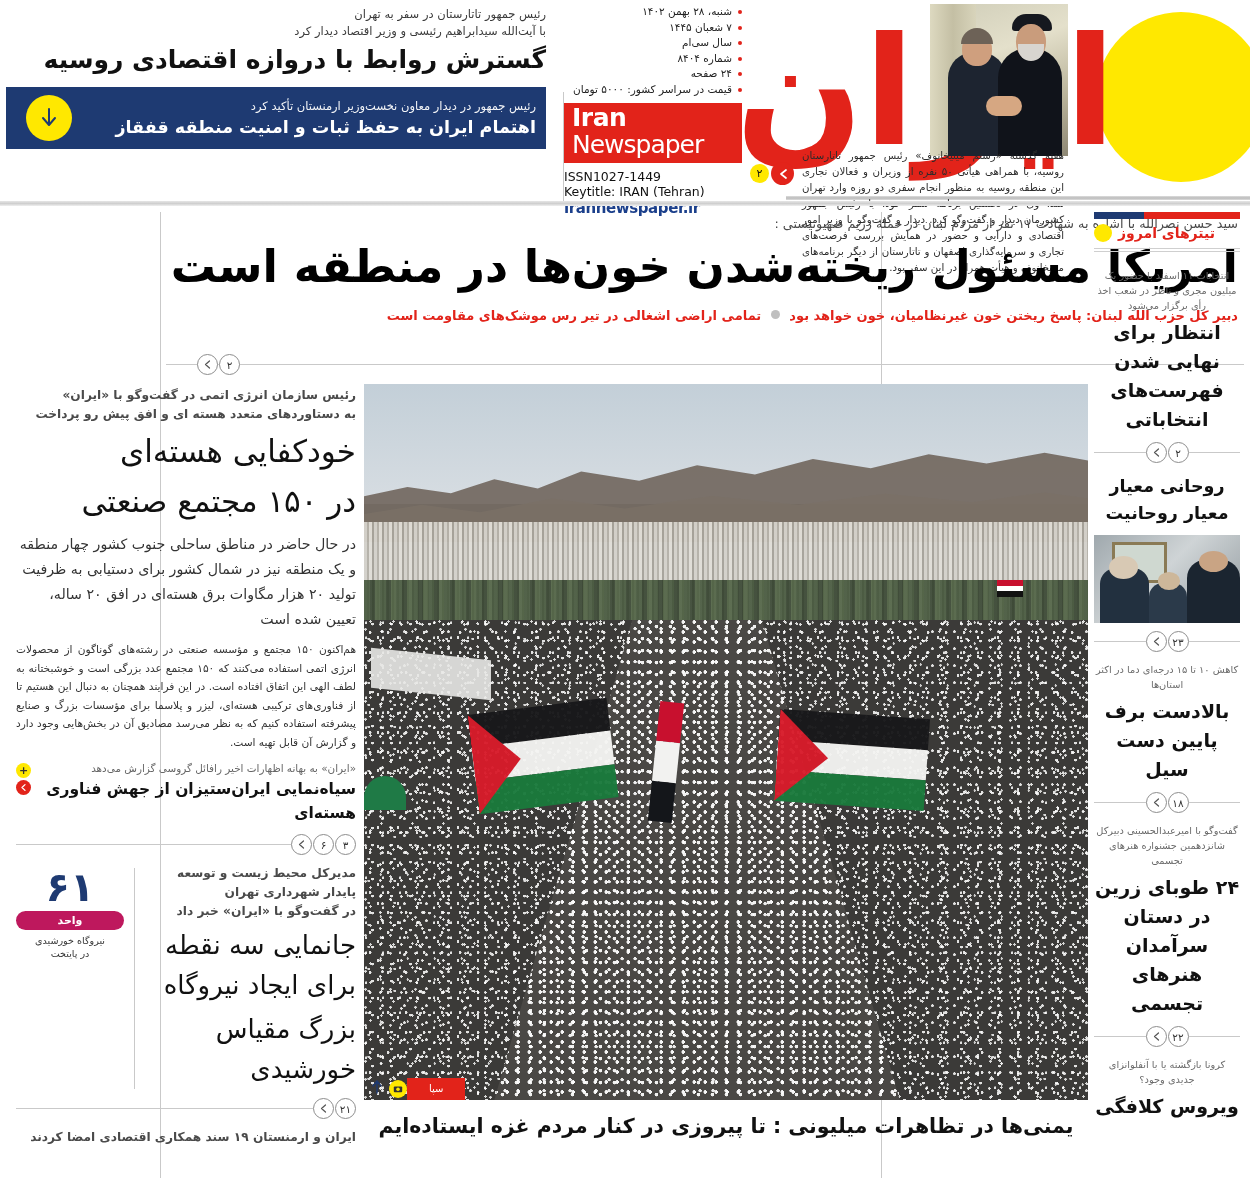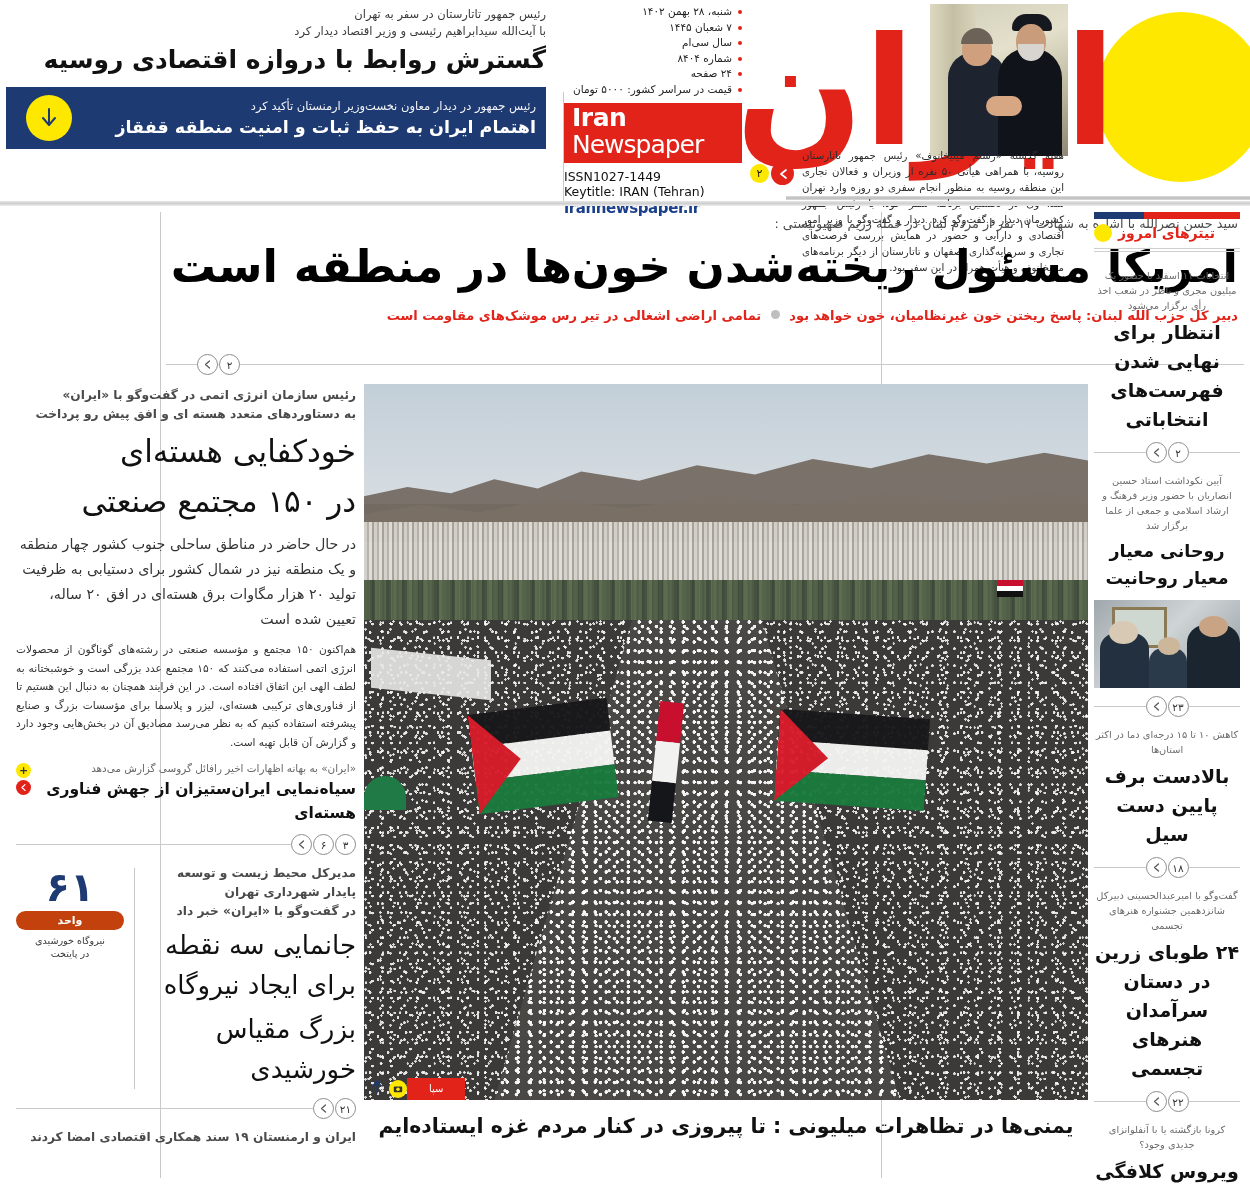--- a/index.html
+++ b/index.html
@@ -132,21 +132,21 @@
   .ti.y { background:#FFE800; color:#333;}
   .ti.r { background:#E2231A;}
   .tease-txt { flex:1; text-align:right;}
   .tease-k { font-size:10.4px; color:#666; line-height:15px;}
   .tease-t { font-size:15.5px; font-weight:bold; color:#111; line-height:24px; margin-top:1px;}
 
   
   .unit-row { display:flex; flex-direction:row-reverse; align-items:flex-start; gap:10px; direction:rtl; margin-top:4px;}
   .unit-box { flex:0 0 108px; text-align:center; padding-top:2px;}
   .unit-num { font-size:40px; font-weight:bold; color:#1e3a72; line-height:42px; }
-  .unit-pill { background:#c2410c; color:#fff; border-radius:14px; font-size:11px; padding:3px 0; margin-top:3px; font-weight:bold;}
+  .unit-pill { background:#be185d; color:#fff; border-radius:14px; font-size:11px; padding:3px 0; margin-top:3px; font-weight:bold;}
   .unit-cap { font-size:9.6px; color:#333; line-height:13px; margin-top:4px;}
   .unit-divider { flex:0 0 1px; align-self:stretch; background:#c9c9c9; margin-top:4px;}
   .unit-text { flex:1; text-align:right;}
 
   
   .big-photo { position:relative; width:100%; height:716px; margin-top:172px; overflow:hidden; background:#9aa0a6; }
   .sky { position:absolute; left:0; top:0; width:100%; height:120px; background:linear-gradient(#c3cfd8,#d7dde2); }
   .mtn { position:absolute; }
   .mtn.m1 { left:0; top:64px; width:100%; height:78px;
     background:#6d6259;
@@ -498,21 +498,20 @@
             <svg width="11" height="11" viewBox="0 0 11 11">
                 <path d="M7.5 2 L3.5 5.5 L7.5 9" stroke="#555" stroke-width="1.2" fill="none" stroke-linecap="round" stroke-linejoin="round"></path>
               </svg>
           </div>
           <div class="circ">۲</div>
         </div>
         <div class="ln"></div>
       </div>
 
       <div class="side-item">
-        <div class="si-kicker">آیین نکوداشت استاد حسین انصاریان با حضور وزیر فرهنگ و ارشاد اسلامی و جمعی از علما برگزار شد</div>
         <div class="si-title">روحانی معیار معیار روحانیت</div>
         <div class="si-photo">
           <div class="bg2"></div>
             <div class="frame"></div>
           <div class="p1"></div>
             <div class="h1"></div>
           <div class="p2"></div>
             <div class="h2"></div>
           <div class="p3"></div>
             <div class="h3"></div>

